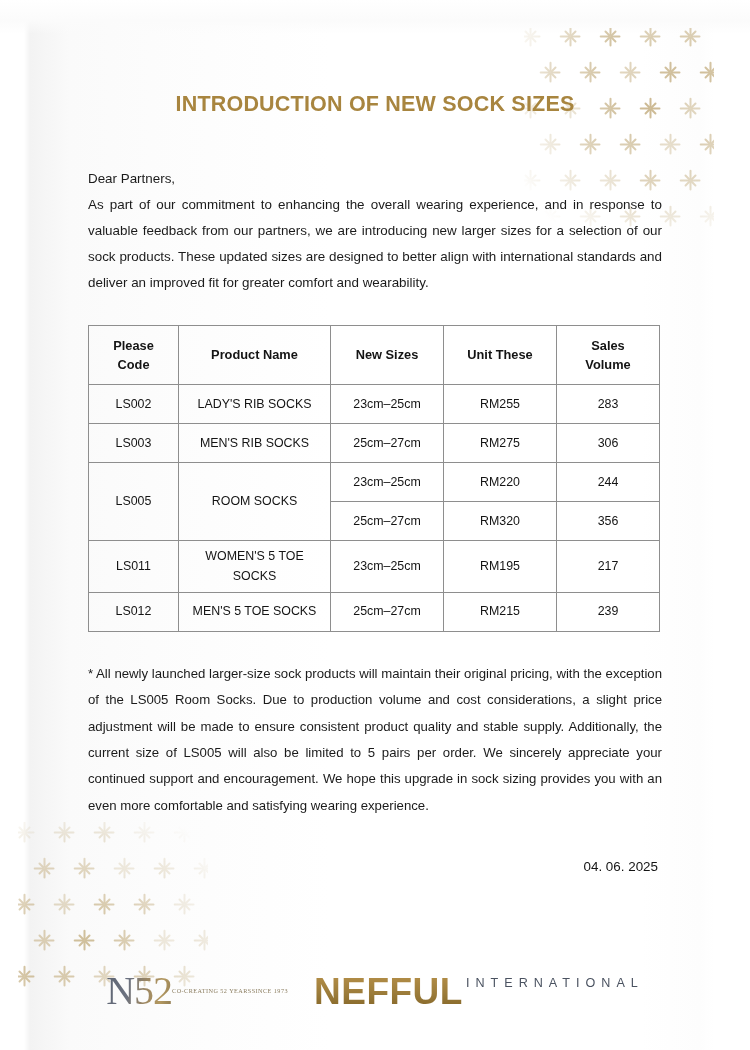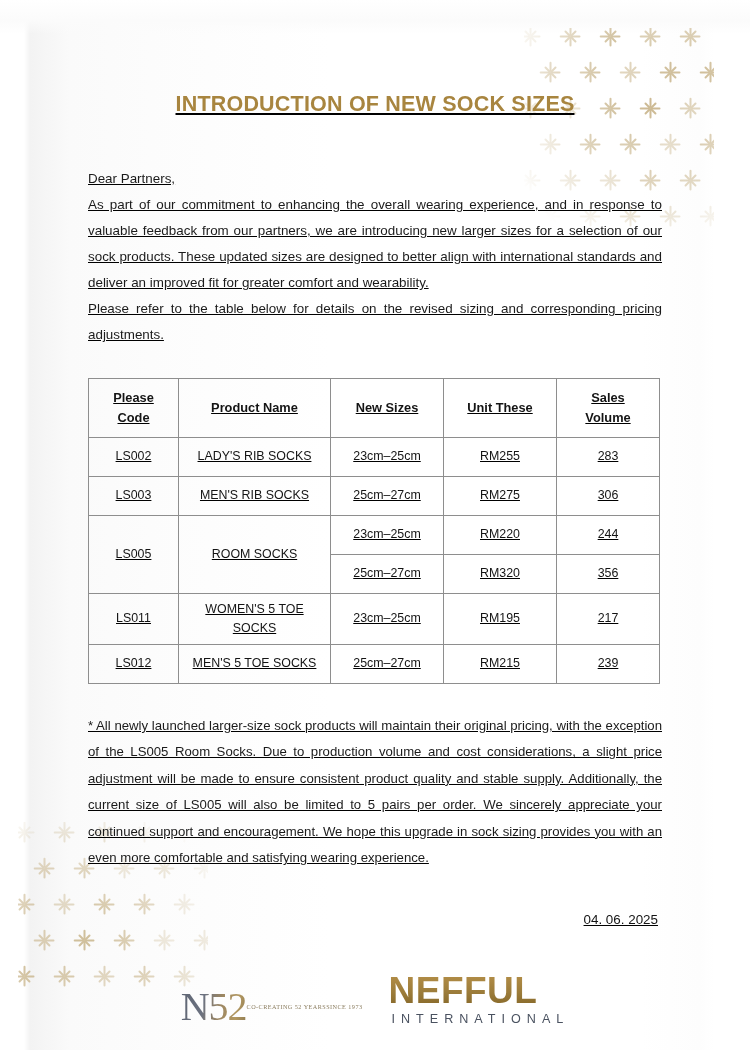--- a/index.html
+++ b/index.html
@@ -87,21 +87,20 @@
     -webkit-mask-image: radial-gradient(ellipse at 25% 70%, #000 18%, rgba(0,0,0,0.5) 58%, rgba(0,0,0,0) 90%);
     mask-image: radial-gradient(ellipse at 25% 70%, #000 18%, rgba(0,0,0,0.5) 58%, rgba(0,0,0,0) 90%);
   }
 
   
   #content {
     position: absolute;
     left: 88px;
     top: 0;
     width: 574px;
-    text-decoration: underline;
   }
 
   #doc-title {
     margin: 0;
     padding-top: 93px;
     text-align: center;
     font-size: 21.5px;
     font-weight: bold;
     letter-spacing: 0.2px;
     color: #a8853f;
@@ -205,21 +204,21 @@
     font-family: "Liberation Serif", serif;
     font-size: 6.2px;
     letter-spacing: 0.45px;
     color: #8a7c5e;
     line-height: 1.5;
     text-align: center;
     white-space: nowrap;
   }
   #logo-nefful {
     display: flex;
-    flex-direction: column;
+    flex-direction: row;
     align-items: stretch;
     padding-bottom: 2px;
   }
   #logo-nefful-word {
     font-size: 37px;
     font-weight: bold;
     letter-spacing: 0.5px;
     line-height: 1;
     color: #9c7c3a;
     background: linear-gradient(180deg, #b69049 0%, #9c7c3a 55%, #836527 100%);
@@ -796,21 +795,20 @@
         <i class="d3"></i>
       </span>
     </div>
 
   <div id="content">
 
     <h1 id="doc-title">INTRODUCTION OF NEW SOCK SIZES</h1>
 
     <p class="body-para" id="salutation">Dear Partners,</p>
     <p class="body-para" id="intro-para-1">As part of our commitment to enhancing the overall wearing experience, and in response to valuable feedback from our partners, we are introducing new larger sizes for a selection of our sock products. These updated sizes are designed to better align with international standards and deliver an improved fit for greater comfort and wearability.</p>
-    <p class="body-para" id="intro-para-2">Please refer to the table below for details on the revised sizing and corresponding pricing adjustments.</p>
 
     <table id="sizes-table">
       <colgroup>
         <col class="col-code">
         <col class="col-name">
         <col class="col-sizes">
         <col class="col-price">
         <col class="col-volume">
       </colgroup>
       <thead>

